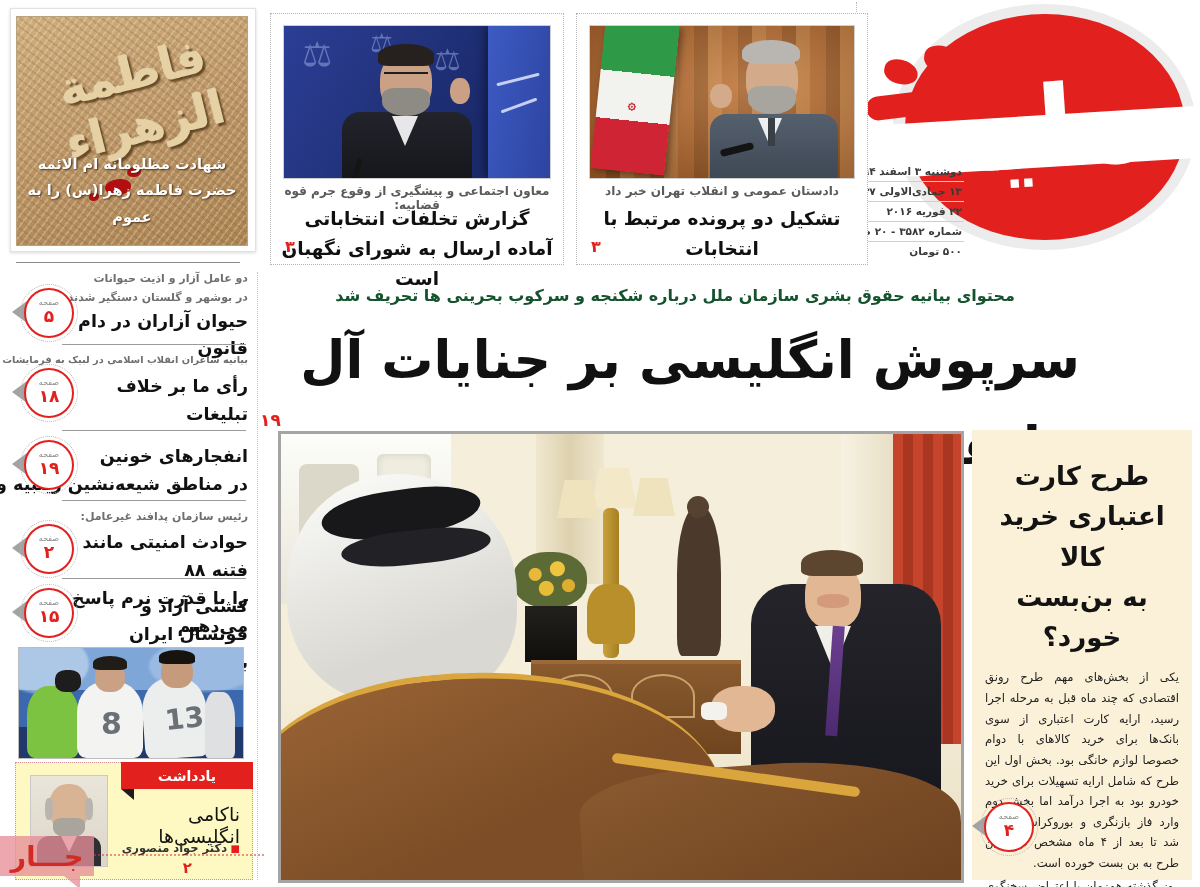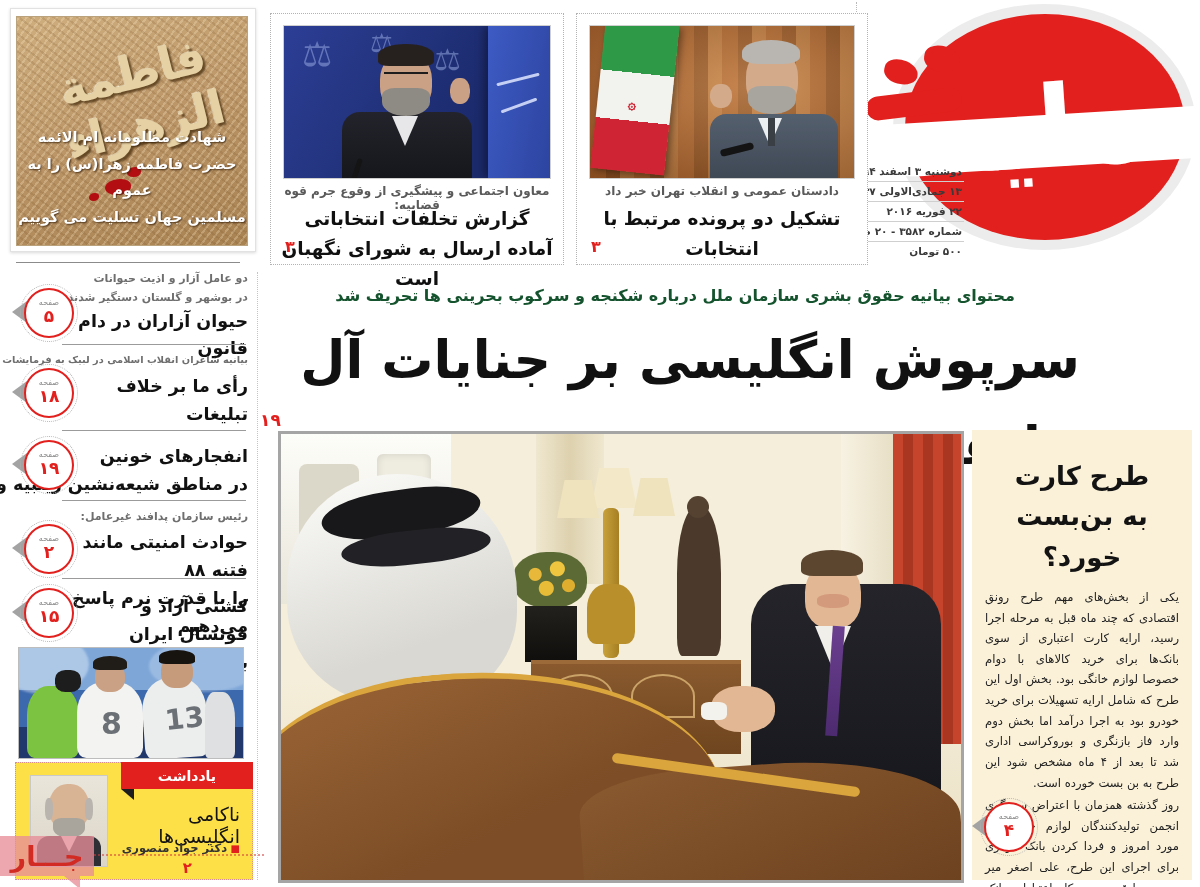--- a/index.html
+++ b/index.html
@@ -104,21 +104,21 @@
   .eco-body{margin:10px 13px 0;direction:rtl;text-align:justify;font-size:11.6px;line-height:1.78;color:#222;}
 
   
   .foot{left:18px;top:647px;width:224px;height:110px;border:1px solid #bdbdbd;overflow:hidden;
         background:linear-gradient(180deg,#7ea7d8 0 38%, #3c69ad 38% 72%, #20386b 72%);}
   .blob{position:absolute;border-radius:50%;filter:blur(1px);}
   .jersey{position:absolute;border-radius:40% 40% 14% 14%;}
   .jnum{position:absolute;color:#6a7076;font-weight:bold;font-family:"DejaVu Sans",sans-serif;}
 
   
-  .note{left:15px;top:762px;width:236px;height:116px;border:1px dotted #d49090;background:#fde047;}
+  .note{left:15px;top:762px;width:236px;height:116px;border:1px dotted #d49090;background:#fef9c3;}
   .note-tab{position:absolute;right:-1px;top:-1px;width:132px;height:27px;background:#e2201d;color:#fff;
             display:flex;align-items:center;justify-content:center;font-size:14px;font-weight:bold;direction:rtl;}
   .note-fold{position:absolute;right:118px;top:26px;width:0;height:0;
              border-top:11px solid #1d1d1d;border-left:13px solid transparent;}
   .note-title{position:absolute;right:12px;top:40px;width:130px;text-align:right;direction:rtl;
               font-size:19px;font-weight:normal;color:#131313;}
   .note-author{position:absolute;right:12px;top:78px;width:140px;text-align:right;direction:rtl;
                font-size:11.5px;font-weight:bold;color:#333;}
   .note-sq{color:#e2201d;font-size:10px;}
   .note-page{position:absolute;right:60px;top:96px;color:#e2201d;font-weight:bold;font-size:15px;}
@@ -155,21 +155,20 @@
 
 <div class="abs obit-frame">
   <div class="obit-art">
     <div class="obit-callig">فاطمة الزهراء</div>
     <div class="blood" style="left:88px;top:162px;width:26px;height:16px;"></div>
     <div class="blood" style="left:110px;top:150px;width:14px;height:10px;"></div>
     <div class="blood" style="left:72px;top:176px;width:10px;height:8px;"></div>
     <div class="obit-lines">
       <div class="obit-line">شهادت مظلومانه ام الائمه</div>
       <div class="obit-line">حضرت فاطمه زهرا(س) را به عموم</div>
-      <div class="obit-line">مسلمین جهان تسلیت می گوییم</div>
     </div>
   </div>
 </div>
 <div class="abs obit-rule"></div>
 
 <div class="abs tbox" style="left:270px;top:13px;width:292px;height:250px;">
   <div class="tphoto">
     <div class="p1-bg"></div>
     <div class="p1-scale" style="left:18px;top:8px;">⚖</div>
     <div class="p1-scale" style="left:86px;top:2px;font-size:26px;">⚖</div>
@@ -366,20 +365,21 @@
   <div class="mp" style="left:40px;top:56px;width:160px;height:46px;background:#18181a;border-radius:50%/60%;transform:rotate(-8deg);"></div>
   <div class="mp" style="left:60px;top:96px;width:150px;height:34px;background:#222226;border-radius:50%/60%;transform:rotate(-6deg);"></div>
   <div class="mp" style="left:-30px;top:236px;width:470px;height:240px;background:linear-gradient(160deg,#9a6436,#7c4d26 60%);border-radius:40% 60% 0 0;border-top:6px solid #d9a53c;transform:rotate(-6deg);"></div>
   <div class="mp" style="left:300px;top:330px;width:380px;height:130px;background:linear-gradient(160deg,#8a5a30,#6d421f);border-radius:30% 50% 0 0;transform:rotate(-4deg);"></div>
   <div class="mp" style="left:330px;top:336px;width:250px;height:10px;background:#d9a53c;border-radius:6px;transform:rotate(8deg);"></div>
 </div>
 
 <div class="abs eco">
   <div class="eco-title">
     <div>طرح کارت</div>
+    <div>اعتباری خرید کالا</div>
     <div>به بن‌بست خورد؟</div>
   </div>
   <div class="eco-body">یکی از بخش‌های مهم طرح رونق اقتصادی که چند ماه قبل به مرحله اجرا رسید، ارایه کارت اعتباری از سوی بانک‌ها برای خرید کالاهای با دوام خصوصا لوازم خانگی بود. بخش اول این طرح که شامل ارایه تسهیلات برای خرید خودرو بود به اجرا درآمد اما بخش دوم وارد فاز بازنگری و بوروکراسی اداری شد تا بعد از ۴ ماه مشخص شود این طرح به بن بست خورده است.</div>
   <div class="eco-body" style="margin-top:2px;">روز گذشته همزمان با اعتراض سخنگوی انجمن تولیدکنندگان لوازم خانگی در مورد امروز و فردا کردن بانک مرکزی برای اجرای این طرح، علی اصغر میر محمد صادقی، مدیر کل اعتبارات بانک مرکزی هم با بیان اینکه بانک‌ها تا به حال درخواستی برای تامین اعتبار این طرح نداشته‌اند، توپ را به زمین نظام بانکی انداخت. به نظر می‌رسد بانک‌های کشور</div>
 
   <div class="pbadge" style="left:12px;top:372px;">
     <div class="arrow"></div>
     <div class="circ">
         <span class="lbl">صفحه</span>
         <span class="num">۴</span>

